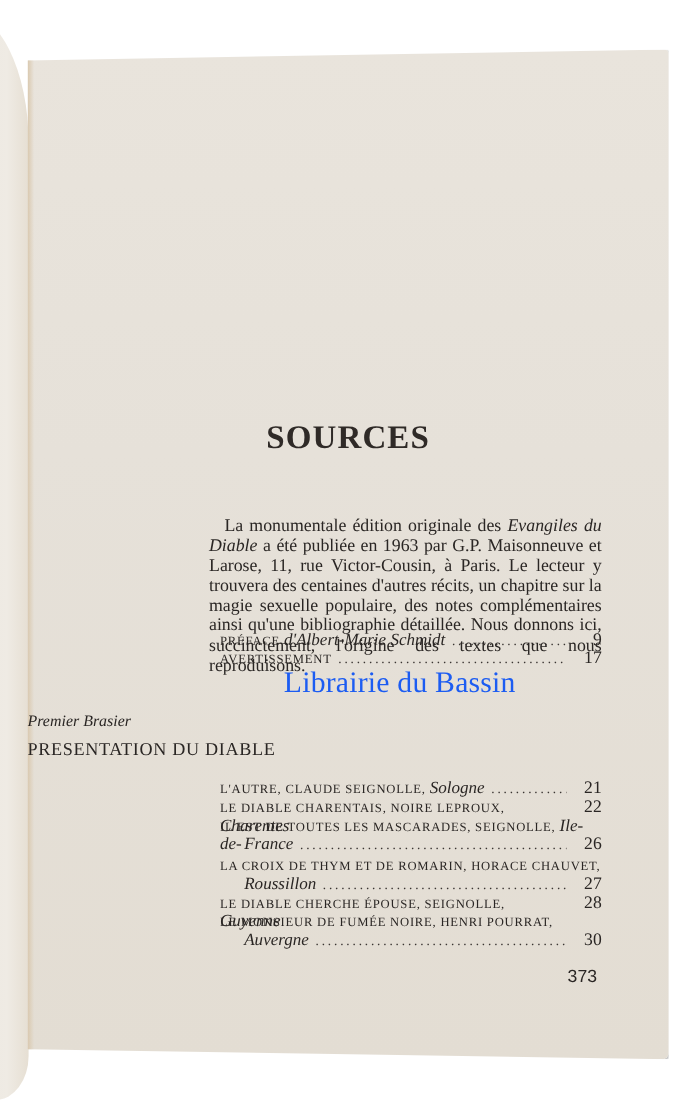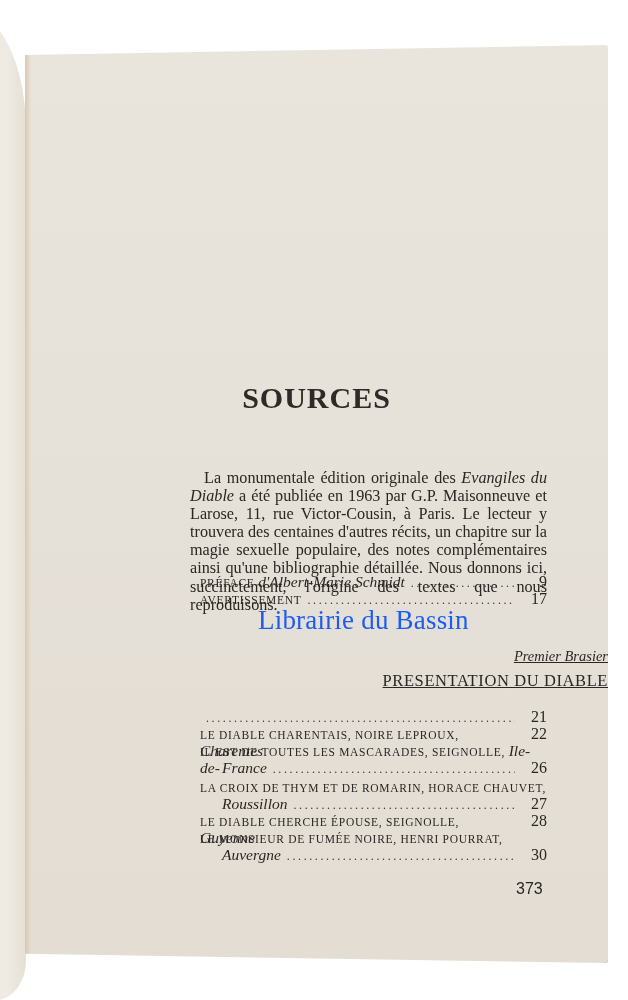--- a/index.html
+++ b/index.html
@@ -42,23 +42,22 @@
     }
     .sc { font-size: 11.5px; letter-spacing: 0.7px; }
     .it { font-style: italic; font-size: 15.5px; text-align: center; }
     .dots {
       flex: 1; overflow: hidden; white-space: nowrap; margin: 0 6px;
       font-size: 12px; letter-spacing: 2.6px; color: #3a3532;
     }
     .pg { width: 26px; text-align: right; font-size: 16px; }
     .cont { left: 175px; }
     .section-label {
-      position: absolute; left: 0; width: 583px; text-align: right; margin: 0;
+      position: absolute; left: 0; width: 583px; text-align: left; margin: 0;
       font-family: "Liberation Serif", serif;
-      text-decoration: underline;
     }
     .watermark {
       position: absolute; left: 258px; top: 606px;
       font-family: Liberation Serif, serif; font-size: 27px; color: #1c5cf2;
       letter-spacing: 0.2px;
       text-align: center;
     }
     .page-number {
       position: absolute; left: 455px; top: 835px;
       font-family: Liberation Sans, sans-serif; font-size: 16px; color: #2a2624; margin-left: 36px;
@@ -85,20 +84,21 @@
     <span class="dots">........................................................................</span>
     <span class="pg">17</span>
   </div>
 
   <div class="watermark" style="left:233px;top:560px">Librairie du Bassin</div>
 
   <p class="section-label" style="top:603px;font-style:italic;font-size:14.5px">Premier Brasier</p>
   <p class="section-label" style="top:626px;font-size:16.5px;letter-spacing:0.6px">PRESENTATION DU DIABLE</p>
 
   <div class="toc-line" style="top:664px">
+    <span><span class="sc">L'AUTRE, CLAUDE SEIGNOLLE,</span> <span class="it">Sologne</span></span>
     <span class="dots">........................................................................</span>
     <span class="pg">21</span>
   </div>
   <div class="toc-line" style="top:681px">
     <span><span class="sc">LE DIABLE CHARENTAIS, NOIRE LEPROUX,</span> <span class="it">Charentes</span></span>
     <span class="dots">........................................................................</span>
     <span class="pg">22</span>
   </div>
   <div class="toc-line" style="top:698px">
     <span><span class="sc">IL EST DE TOUTES LES MASCARADES, SEIGNOLLE,</span> <span class="it">Ile-de-</span></span>

